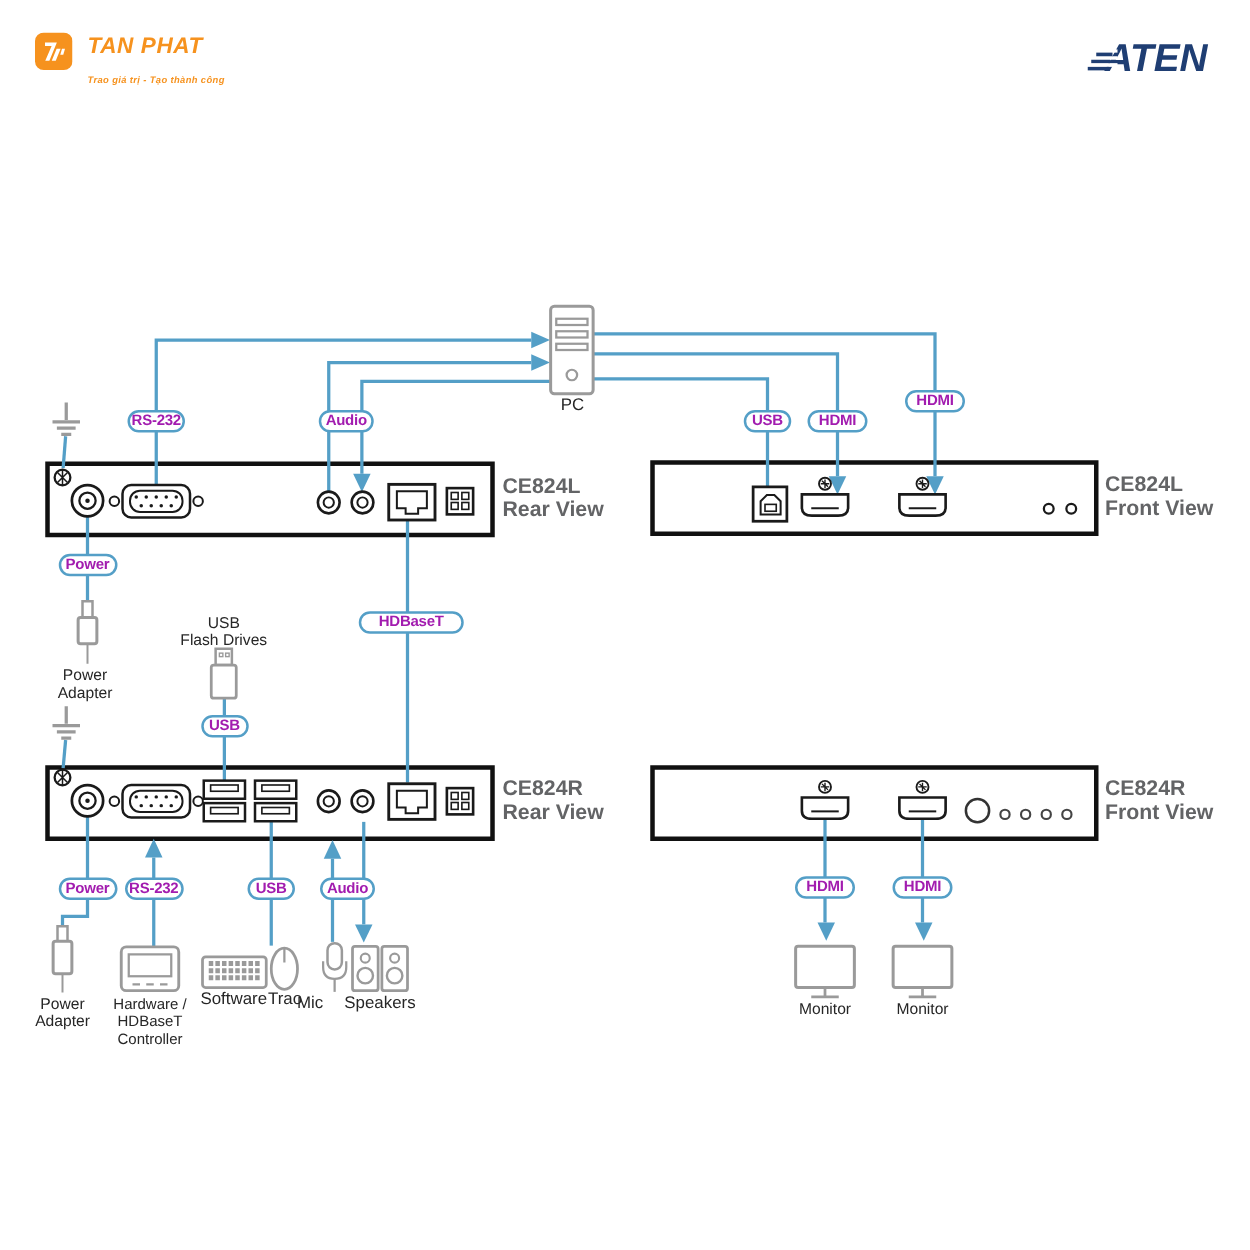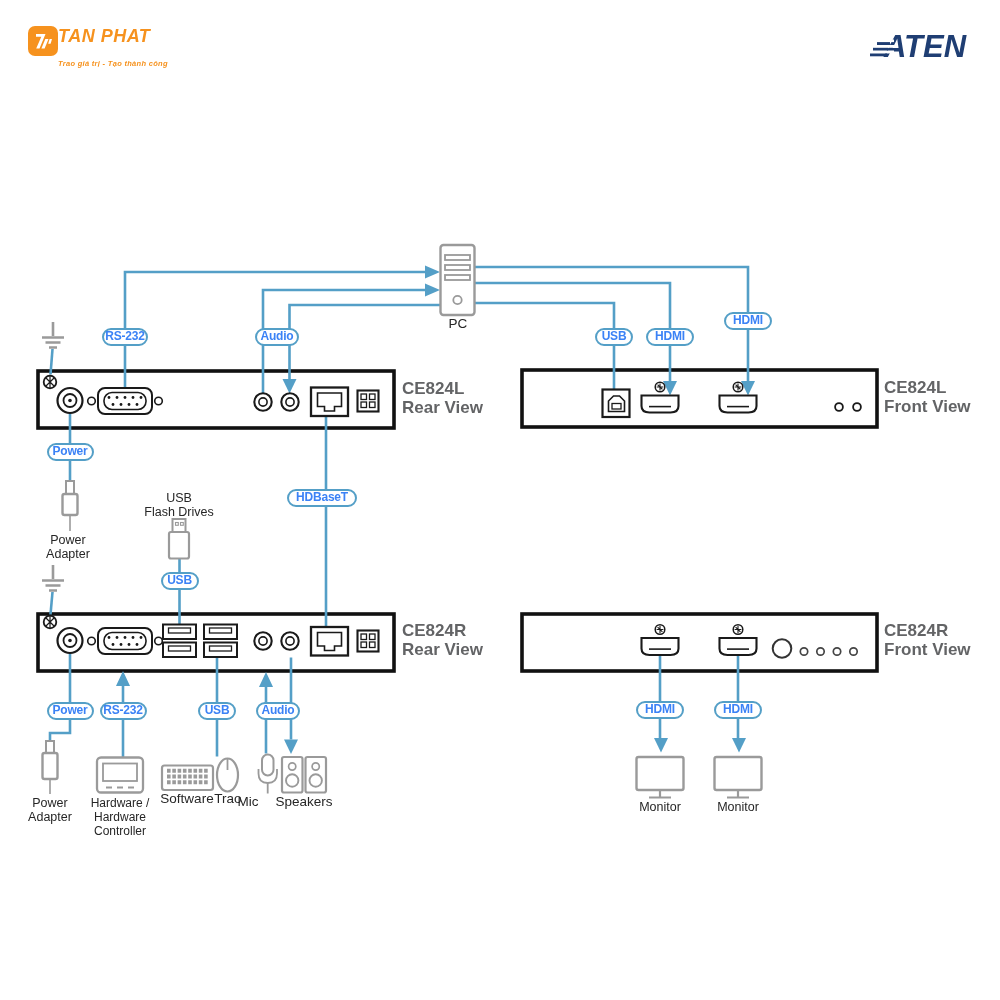--- a/index.html
+++ b/index.html
@@ -1,28 +1,28 @@
 <!DOCTYPE html>
 <html><head>
 <meta charset="utf-8">
 <style>
   html,body{margin:0;padding:0;background:#fff;}
   #stage{position:relative;width:1000px;height:1000px;background:#fff;
          font-family:"Liberation Sans",sans-serif;overflow:hidden;}
   svg.layer{position:absolute;left:0;top:0;z-index:1;}
   .pill{position:absolute;box-sizing:border-box;height:18px;
         border:2.5px solid #549fc7;border-radius:10px;background:#fff;
-        color:#3b82f6;font-weight:bold;font-size:12px;line-height:12.5px;
+        color:#a21caf;font-weight:bold;font-size:12px;line-height:12.5px;
         text-align:center;letter-spacing:-0.2px;z-index:3;}
   .devlabel{position:absolute;color:#636466;font-weight:bold;
             font-size:17px;line-height:19px;z-index:2;}
   .slabel{position:absolute;color:#262626;font-size:12.5px;line-height:14px;
           text-align:center;z-index:2;}
   .slabel.big{font-size:13.5px;}
-  .tp{position:absolute;left:28px;top:26px;display:flex;gap:0;z-index:2;}
+  .tp{position:absolute;left:28px;top:26px;display:flex;gap:12px;z-index:2;}
   .tp-name{font-size:18px;font-weight:bold;font-style:italic;color:#F6921E;
            letter-spacing:0.5px;line-height:20px;}
   .tp-tag{font-size:7.5px;font-weight:bold;font-style:italic;color:#F6921E;
           letter-spacing:0.3px;margin-top:13px;}
   .aten{position:absolute;left:870px;top:26px;z-index:2;}
 </style>
 </head>
 <body>
 
 <div id="stage">
@@ -317,21 +317,21 @@
     <rect x="3" y="21.8" width="15" height="2.7" fill="#1F3E73"></rect>
     <rect x="0" y="27.5" width="17" height="2.8" fill="#1F3E73"></rect>
   </svg>
 
   <div class="pill" style="left:102px;top:328px;width:46px">RS-232</div>
   <div class="pill" style="left:255px;top:328px;width:44px">Audio</div>
   <div class="pill" style="left:595px;top:328px;width:38px">USB</div>
   <div class="pill" style="left:646px;top:328px;width:48px">HDMI</div>
   <div class="pill" style="left:724px;top:312px;width:48px">HDMI</div>
   <div class="pill" style="left:46.5px;top:443px;width:47px">Power</div>
-  <div class="pill" style="left:287px;top:489px;width:70px">HDBaseT</div>
+  <div class="pill" style="left:287px;top:489px;width:84px">HDBaseT</div>
   <div class="pill" style="left:160.5px;top:572px;width:38px">USB</div>
   <div class="pill" style="left:46.5px;top:702px;width:47px">Power</div>
   <div class="pill" style="left:99.5px;top:702px;width:47px">RS-232</div>
   <div class="pill" style="left:198px;top:702px;width:38px">USB</div>
   <div class="pill" style="left:256px;top:702px;width:44px">Audio</div>
   <div class="pill" style="left:636px;top:701px;width:48px">HDMI</div>
   <div class="pill" style="left:714px;top:701px;width:48px">HDMI</div>
 
   <div class="devlabel" style="left:402px;top:379px">
     <div>CE824L</div>
@@ -362,21 +362,21 @@
     <div>Adapter</div>
   </div>
 
   <div class="slabel" style="left:17px;top:796px;width:66px">
     <div>Power</div>
     <div>Adapter</div>
   </div>
 
   <div class="slabel" style="left:68px;top:796px;width:104px;font-size:12px">
     <div>Hardware /</div>
-    <div>Hardware Controller</div>
+    <div>HDBaseT Controller</div>
   </div>
 
   <div class="slabel big" style="left:158px;top:792px;width:58px">Software</div>
   <div class="slabel big" style="left:206px;top:792px;width:44px">Trao</div>
   <div class="slabel big" style="left:232px;top:795px;width:32px">Mic</div>
   <div class="slabel big" style="left:273px;top:795px;width:62px">Speakers</div>
   <div class="slabel" style="left:632px;top:800px;width:56px">Monitor</div>
   <div class="slabel" style="left:710px;top:800px;width:56px">Monitor</div>
 
 </div>

